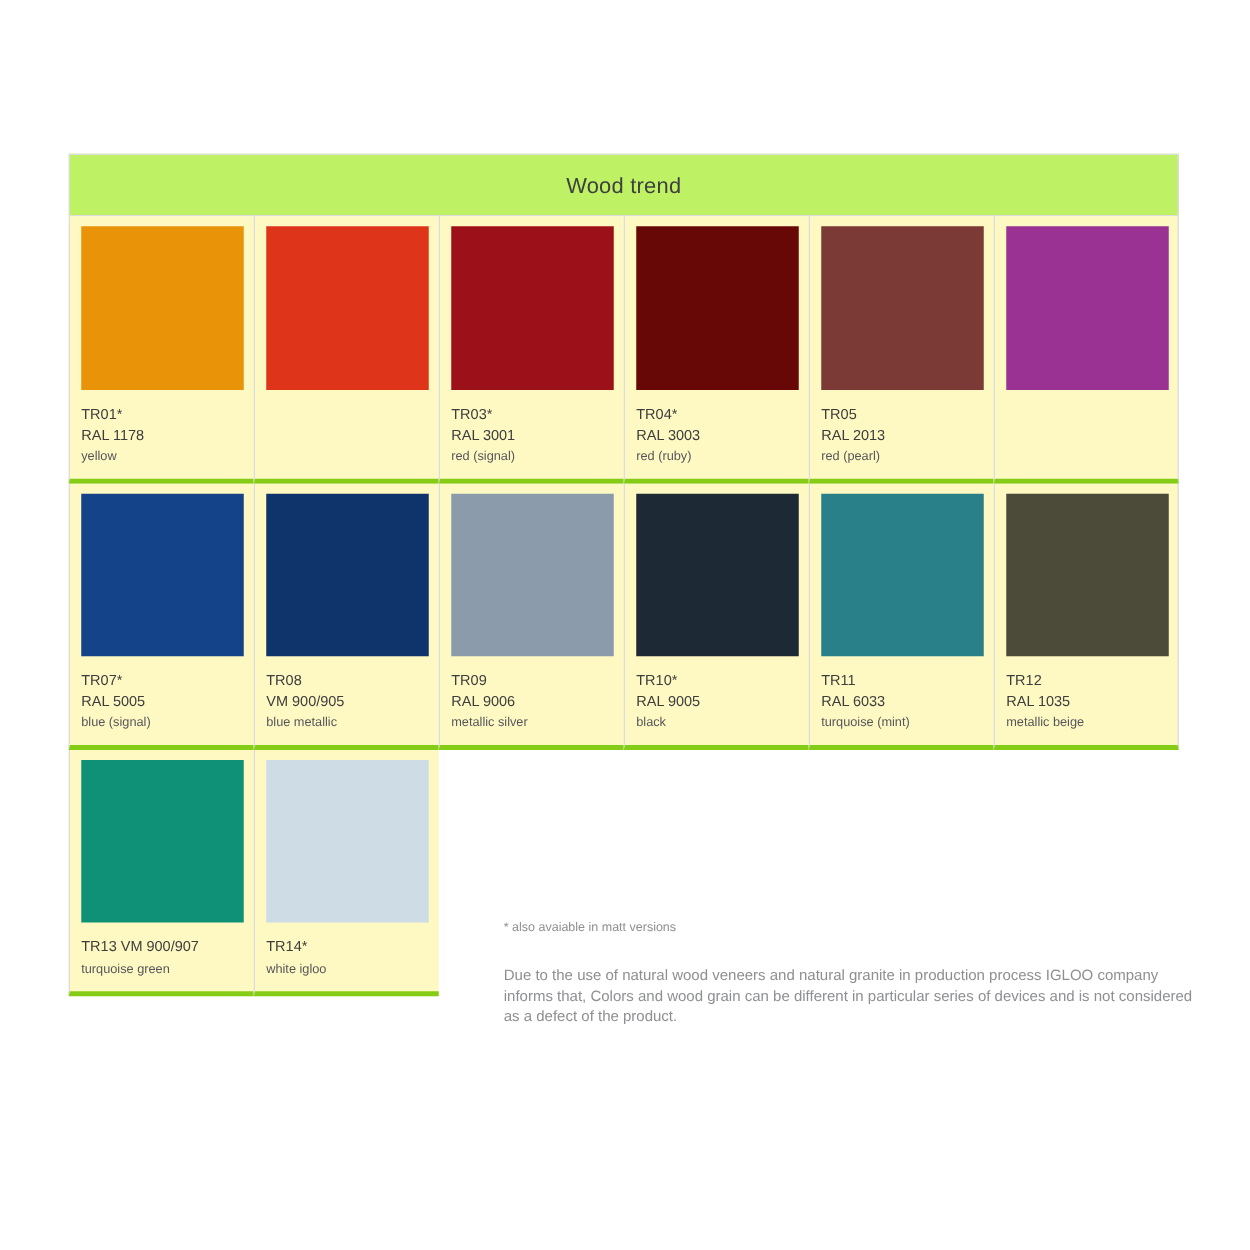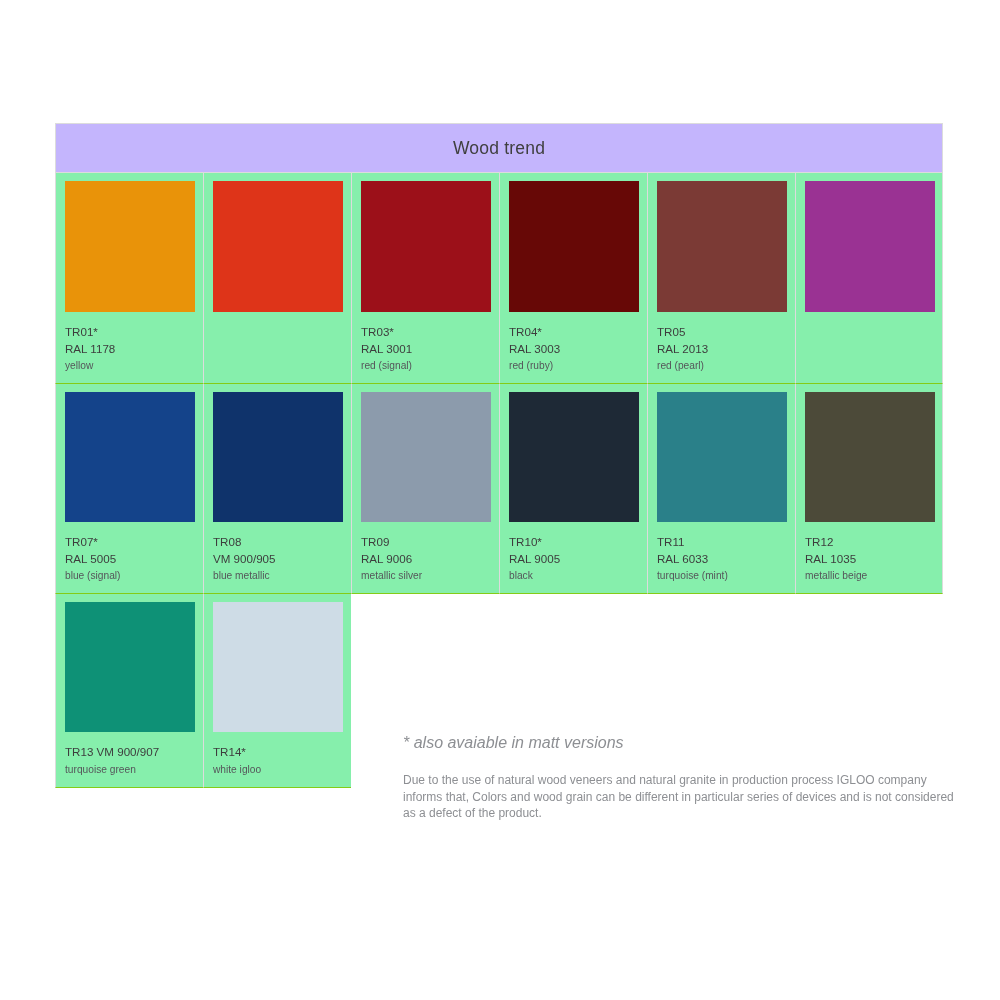--- a/index.html
+++ b/index.html
@@ -25,40 +25,40 @@
     top: 123px;
     width: 888px;
   }
 
   .chart-header {
     border: 1px solid #dcdcdc;
     height: 50px;
     display: flex;
     align-items: center;
     justify-content: center;
-    background: #c4b5fd;
+    background: #bef264;
     box-sizing: border-box;
   }
   .chart-title {
     font-size: 17.5px;
     color: #3f3f3f;
     letter-spacing: .2px;
     font-weight: 400;
   }
 
   
   .grid-row {
     display: flex;
   }
   .cell {
     width: 148px;
     box-sizing: border-box;
     border-left: 1px solid #dcdcdc;
-    border-bottom: 1px solid #84cc16;
-    background: #86efac;
+    border-bottom: 4px solid #84cc16;
+    background: #fef9c3;
     padding: 0;
   }
   .cell:last-child {
     border-right: 1px solid #dcdcdc;
   }
   .cell.empty {
     border-left: none;
     border-bottom: none;
     border-right: none;
     background: transparent;
@@ -94,24 +94,23 @@
   }
 
   
   .notes {
     position: absolute;
     left: 403px;
     top: 735px;
     width: 552px;
   }
   .note-star {
-    font-size: 16px;
+    font-size: 10px;
     line-height: 15px;
     color: #8d8f93;
-    font-style: italic;
   }
   .note-body {
     margin-top: 22px;
     font-size: 12px;
     line-height: 16.5px;
     color: #8d8f93;
   }
 </style>
 </head>
 <body>

